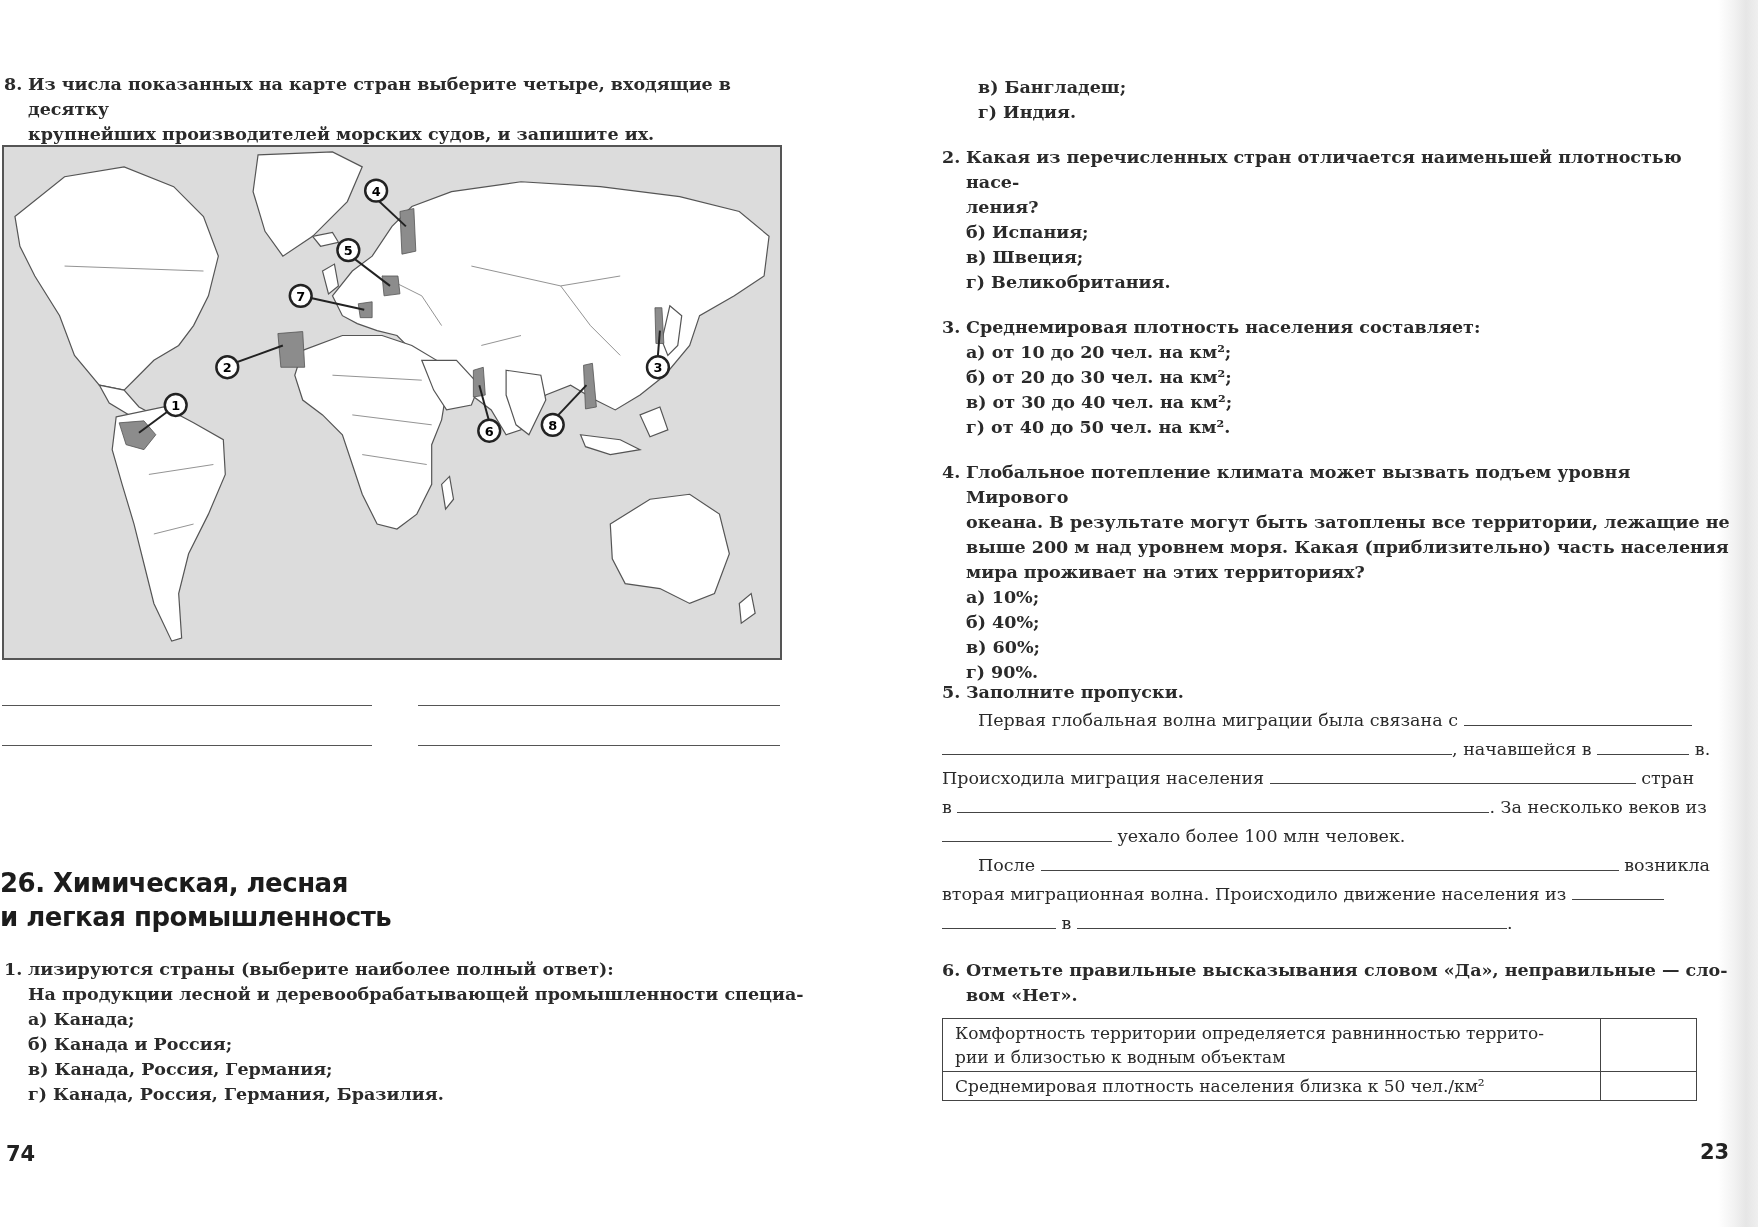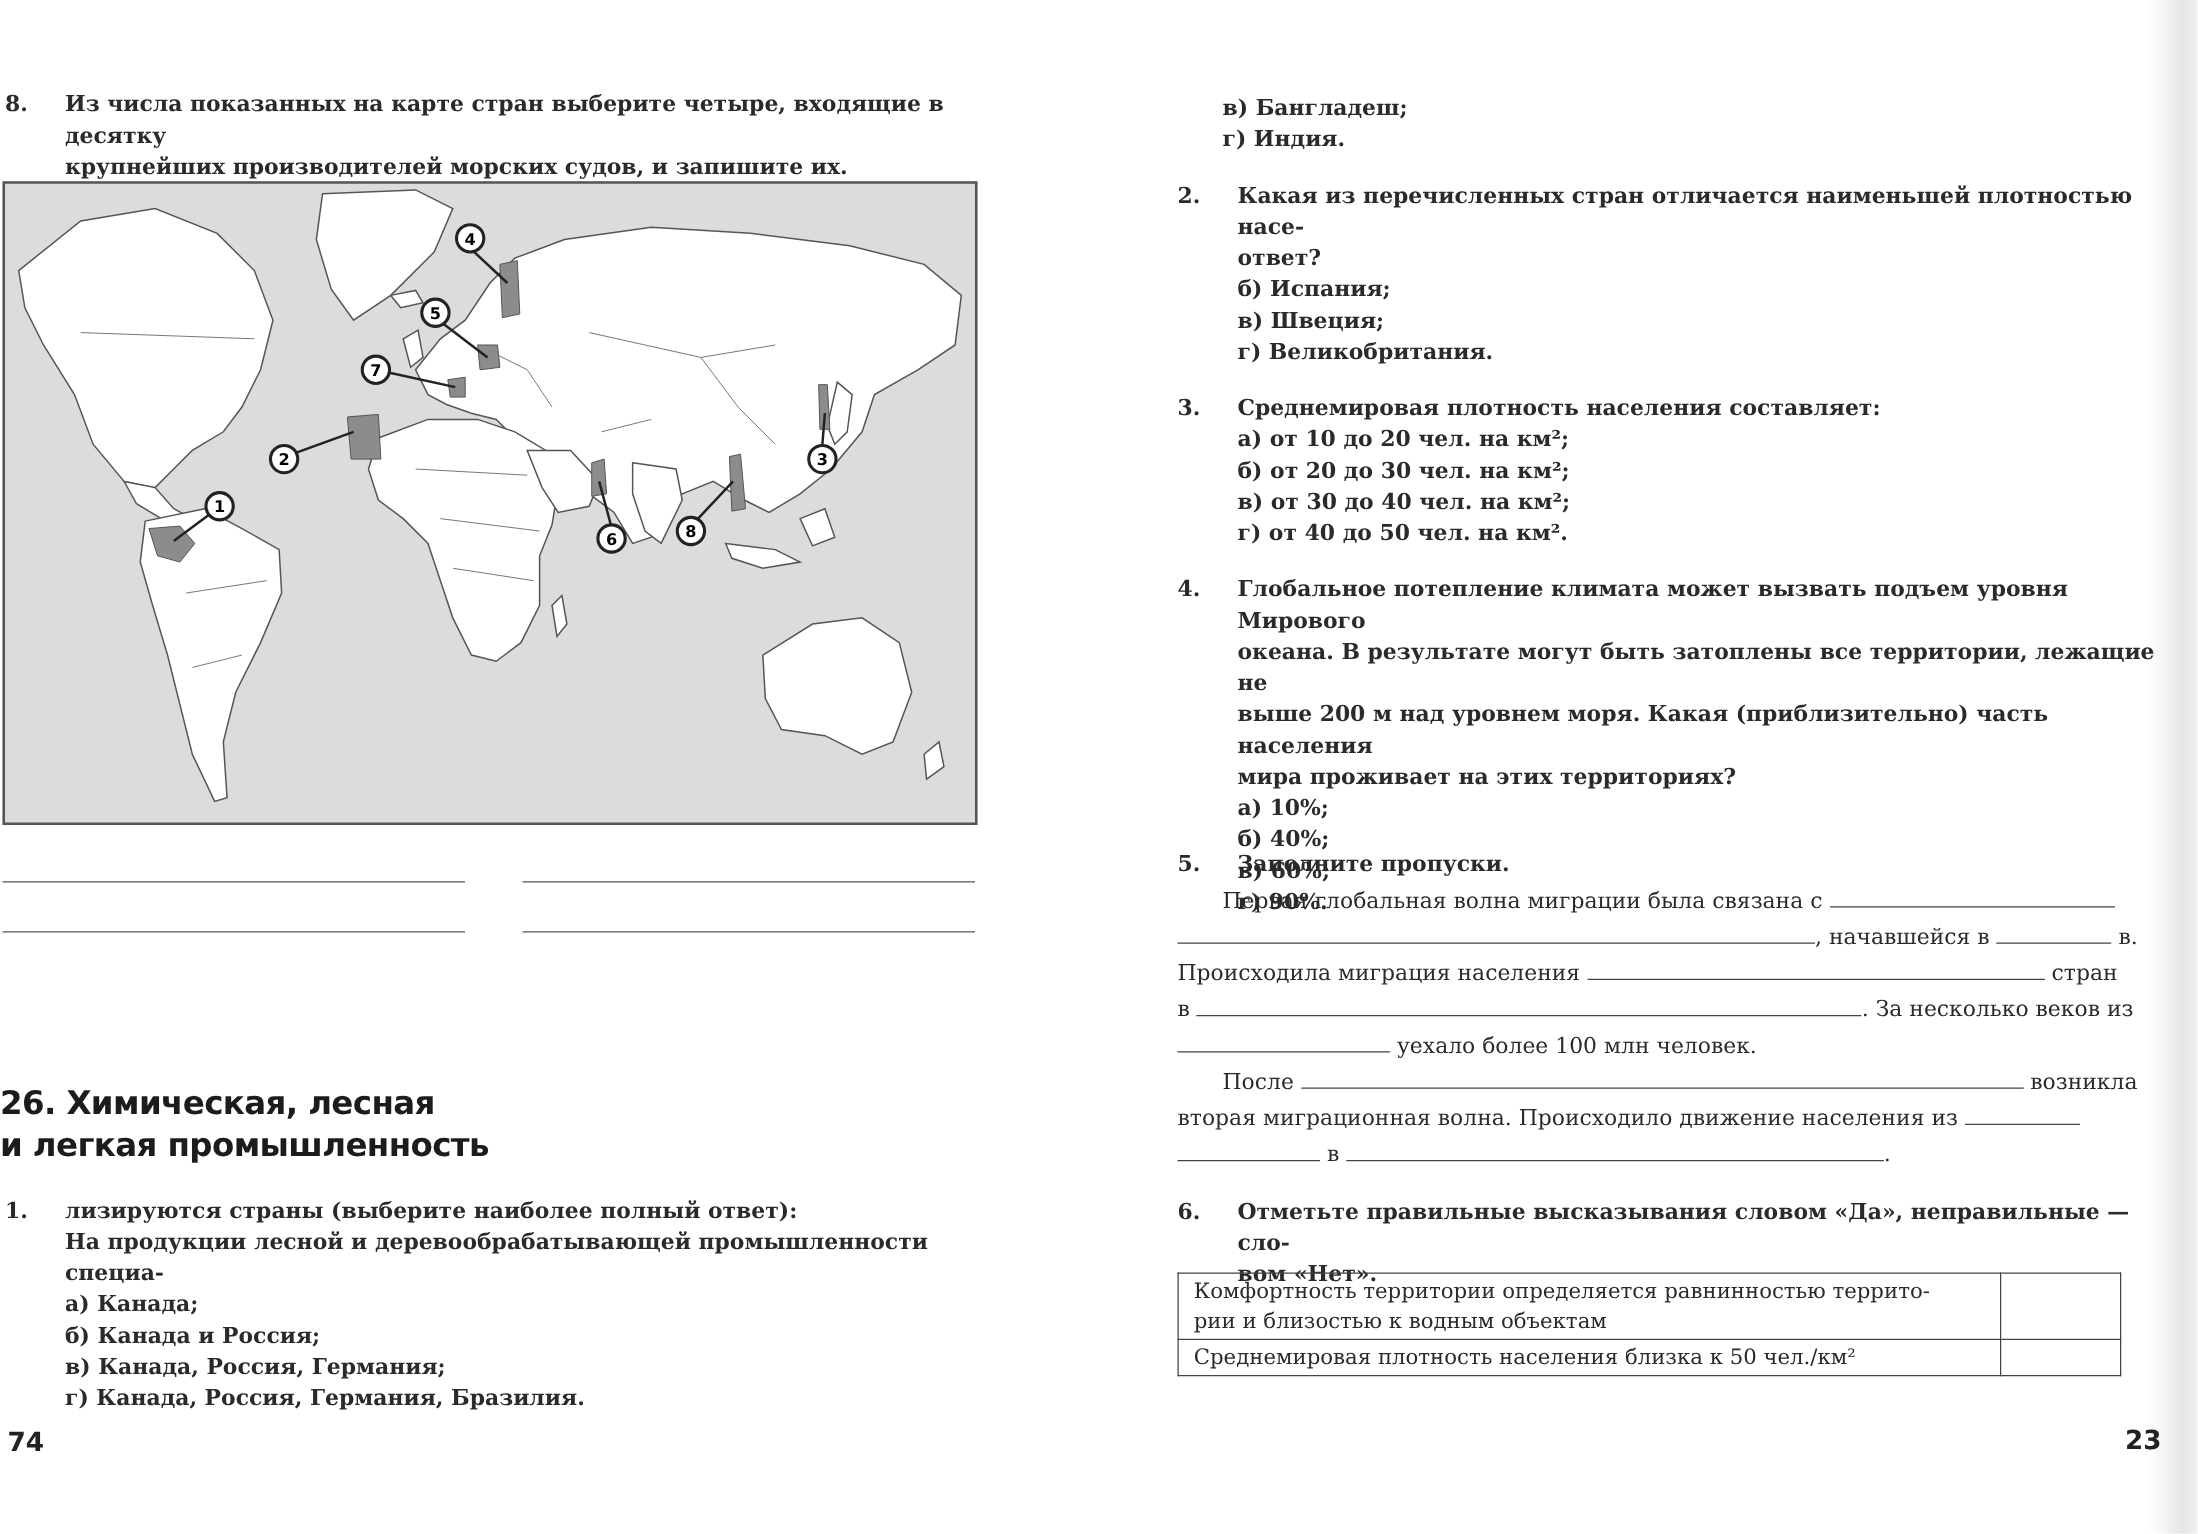--- a/index.html
+++ b/index.html
@@ -7,21 +7,21 @@
   body { position: relative; font-family: "DejaVu Serif", "Liberation Serif", serif; color: #2a2a2a; }
 
   .page { position: absolute; top: 0; height: 1227px; }
   .page-left { left: 0; width: 870px; }
   .page-right { left: 870px; width: 888px; }
   .page-edge { position: absolute; right: 0; top: 0; width: 40px; height: 1227px;
     background: linear-gradient(to right, #ffffff 0%, #f2f2f2 40%, #e6e6e6 70%, #efefef 100%); }
 
   .q { position: absolute; font-size: 17.5px; line-height: 25px; }
   .q .num { position: absolute; left: 0; top: 0; font-weight: bold; }
-  .q .body { margin-left: 48px; }
+  .q .body { margin-left: 24px; }
   .q .stem { font-weight: bold; }
   .q .opt { font-weight: bold; }
 
   
   .map { position: absolute; left: 2px; top: 145px; width: 780px; height: 515px;
     border: 2px solid #555; background: #dcdcdc; overflow: hidden; }
   .map svg { width: 100%; height: 100%; display: block; }
   .marker-label { font-family: "DejaVu Sans", "Liberation Sans", sans-serif; font-size: 13px; font-weight: bold; }
 
   .answer-line { position: absolute; height: 0; border-top: 1.6px solid #555; }
@@ -191,21 +191,21 @@
     <div class="body" style="margin-left:36px;">
       <div class="opt">в) Бангладеш;</div>
       <div class="opt">г) Индия.</div>
     </div>
   </div>
 
   <div class="q" style="left:72px; top:145px; width:790px;">
     <span class="num stem">2.</span>
     <div class="body">
       <div class="stem">Какая из перечисленных стран отличается наименьшей плотностью насе-</div>
-      <div class="stem">ответ?</div>
+      <div class="stem">ления?</div>
       <div class="opt">б) Испания;</div>
       <div class="opt">в) Швеция;</div>
       <div class="opt">г) Великобритания.</div>
     </div>
   </div>
 
   <div class="q" style="left:72px; top:315px; width:790px;">
     <span class="num stem">3.</span>
     <div class="body">
       <div class="stem">Среднемировая плотность населения составляет:</div>

